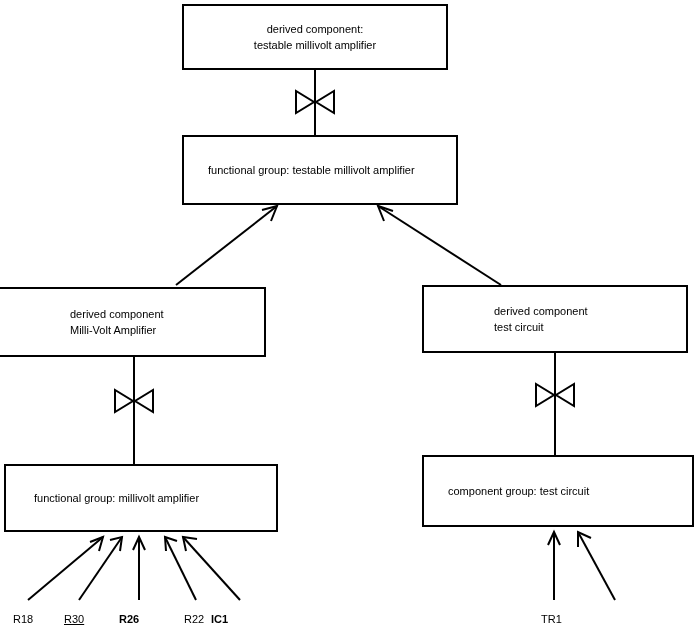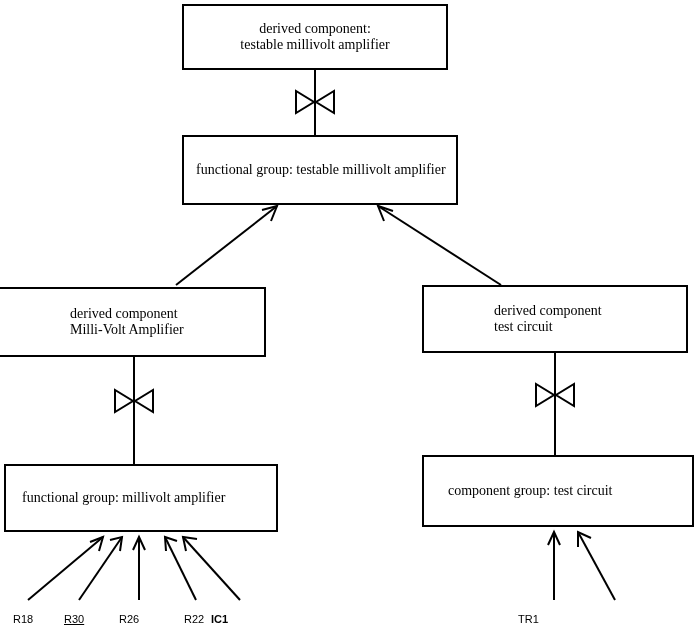--- a/index.html
+++ b/index.html
@@ -27,22 +27,22 @@
   .node-box {
     position: absolute;
     box-sizing: border-box;
     border: 2px solid #000000;
     background: #ffffff;
     display: flex;
     align-items: center;
     justify-content: flex-start;
   }
   .node-text {
-    font-family: Liberation Serif, serif;
-    font-size: 14px;
+    font-family: Liberation Sans, sans-serif;
+    font-size: 11px;
     line-height: 16px;
     color: #000000;
     white-space: pre-line;
     padding: 0;
   }
   .center-text { width: 100%; text-align: center; }
   .leaf-label {
     position: absolute;
     font-family: "Liberation Sans", sans-serif;
     font-size: 11px;
@@ -121,42 +121,42 @@
       <polyline points="578,547 578,532 591,538"></polyline>
     </g>
   </svg>
 
   <div class="node-box" style="left:182px; top:4px; width:266px; height:66px;">
     <div class="node-text center-text">derived component:
 testable millivolt amplifier</div>
   </div>
 
   <div class="node-box" style="left:182px; top:135px; width:276px; height:70px; justify-content:flex-start;">
-    <div class="node-text" style="padding-left:12px;">functional group: testable millivolt amplifier</div>
+    <div class="node-text" style="padding-left:24px;">functional group: testable millivolt amplifier</div>
   </div>
 
   <div class="node-box" style="left:-4px; top:287px; width:270px; height:70px;">
     <div class="node-text" style="padding-left:72px;">derived component
 Milli-Volt Amplifier</div>
   </div>
 
   <div class="node-box" style="left:422px; top:285px; width:266px; height:68px;">
     <div class="node-text" style="padding-left:70px;">derived component
 test circuit</div>
   </div>
 
   <div class="node-box" style="left:4px; top:464px; width:274px; height:68px;">
-    <div class="node-text" style="padding-left:16px;">functional group: millivolt amplifier</div>
+    <div class="node-text" style="padding-left:28px;">functional group: millivolt amplifier</div>
   </div>
 
   <div class="node-box" style="left:422px; top:455px; width:272px; height:72px;">
     <div class="node-text" style="padding-left:24px;">component group: test circuit</div>
   </div>
 
   <div class="leaf-label" style="left:13px; top:613px;">R18</div>
   <div class="leaf-label" style="left:64px; top:613px;text-decoration:underline;">R30</div>
-  <div class="leaf-label" style="left:119px; top:613px;">R26</div>
+  <div class="leaf-label" style="left:119px; top:613px;font-weight:bold;">R26</div>
   <div class="leaf-label" style="left:184px; top:613px;">R22</div>
   <div class="leaf-label" style="left:211px; top:613px;font-weight:bold;">IC1</div>
-  <div class="leaf-label" style="left:518px; top:613px;">TR1</div>
+  <div class="leaf-label" style="left:541px; top:613px;">TR1</div>
   <div class="leaf-label" style="left:605px; top:650px;">R36</div>
 
 </div>
 
 </body></html>

